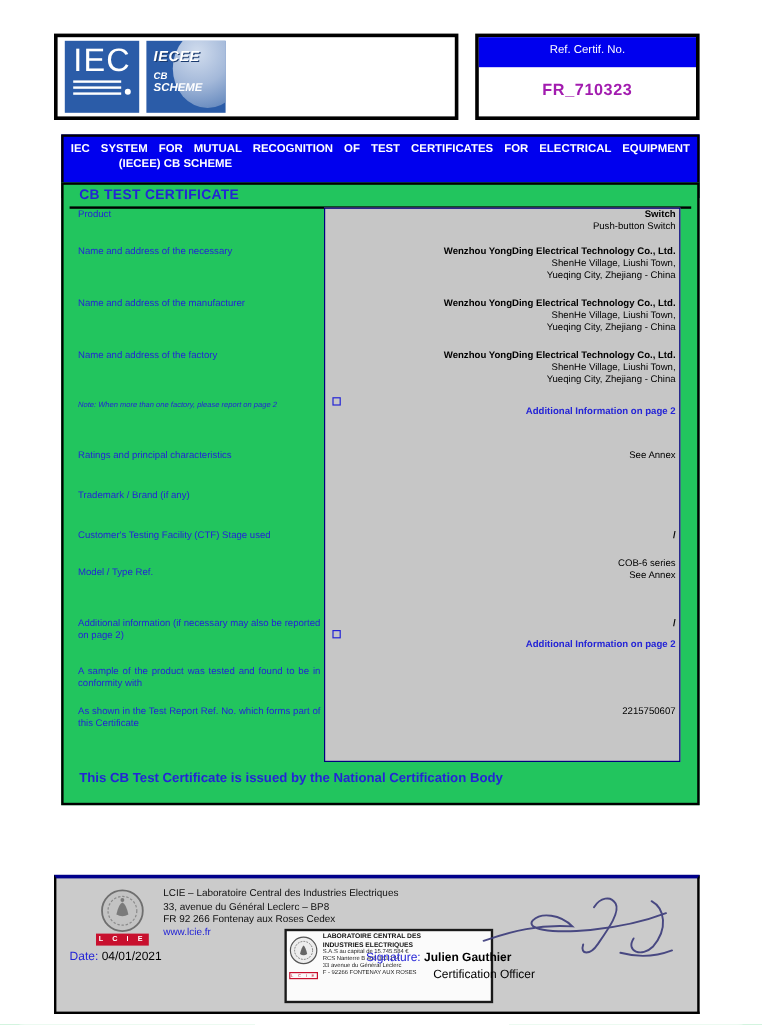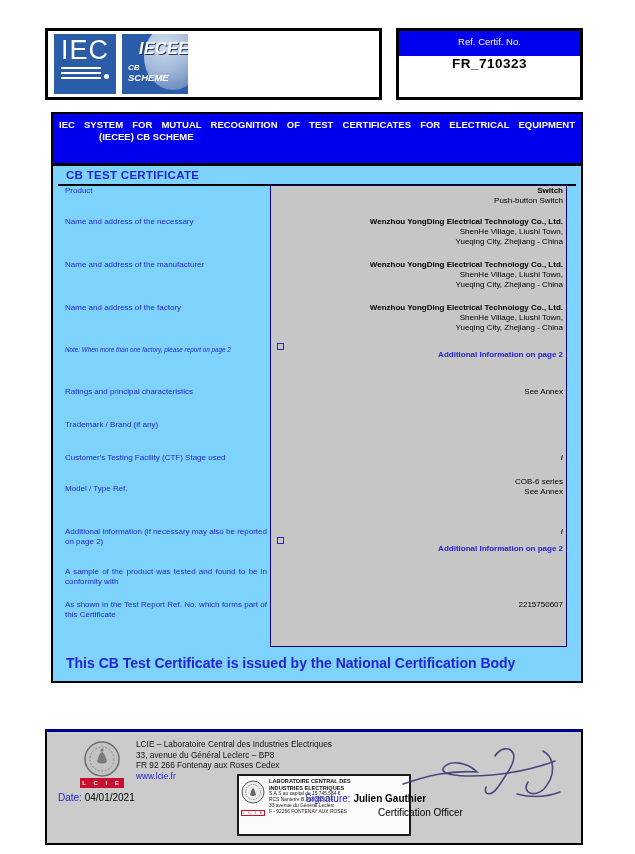--- a/index.html
+++ b/index.html
@@ -14,56 +14,56 @@
   .iec-badge .iec-txt { font-size:27px; font-weight:400; letter-spacing:1px; line-height:28px; }
   .iec-lines { position:relative; width:40px; margin-top:3px; }
   .iec-lines i { display:block; height:2px; background:#fff; margin-bottom:3px; }
   .iec-dot { position:absolute; right:-8px; bottom:0; width:5px; height:5px; border-radius:50%; background:#fff; }
   .iecee-badge { position:absolute; left:74px; top:3px; width:66px; height:60px;
                  background:#2B5CA8; color:#fff; overflow:hidden; }
   .iecee-sphere { position:absolute; right:-14px; top:-10px; width:58px; height:66px; border-radius:50%;
                   background:radial-gradient(circle at 35% 30%, #eef3fa 0%, #b9c9e2 45%, #7595c4 80%);
                   opacity:.85; }
   .iecee-txt { position:relative; z-index:2; padding:6px 0 0 6px; font-style:italic; font-weight:bold; }
-  .iecee-main { font-size:16px; letter-spacing:.5px; text-shadow:1px 1px 0 #1a3a6e;margin-left:11px; }
+  .iecee-main { font-size:12px; letter-spacing:.5px; text-shadow:1px 1px 0 #1a3a6e; }
   .iecee-cb { font-size:8px; margin-top:5px; }
   .iecee-scheme { font-size:9.5px; }
   .ref-box { position:absolute; left:396px; top:28px; width:187px; height:72px;
              border:3px solid #000; background:#fff; }
   .ref-strip { height:25px; background:#0000EE; color:#fff; text-align:center;
                font-size:9.5px; padding-top:5px; }
-  .ref-num { text-align:center; font-size:13.5px; font-weight:bold; color:#000000;
-             letter-spacing:.5px; }
+  .ref-num { text-align:center; font-size:13.5px; font-weight:bold; color:#a21caf;
+             letter-spacing:.5px; margin-top:11px; }
 
   
   .banner { position:absolute; left:51px; top:112px; width:532px; height:53px;
             border:2px solid #000; background:#0000EE; color:#fff;
             font-weight:bold; font-size:9.5px; padding:5px 6px; line-height:12px; }
   .banner .l1 { display:block; text-align:justify; text-align-last:justify; }
   .banner .l2 { display:block;margin-left:40px; }
 
   
-  .main-box { position:absolute; left:51px; top:164px; width:532px; height:519px;
-              border:2px solid #000; background:#7dd3fc; }
+  .main-box { position:absolute; left:51px; top:152px; width:532px; height:519px;
+              border:2px solid #000; background:#22c55e; }
   .cert-title { position:absolute; left:13px; top:3px; color:#2424D6;
                 font-size:11.5px; font-weight:bold; letter-spacing:.3px; }
   .title-rule { position:absolute; left:5px; top:18px; width:518px; height:2px; background:#000; }
   .gray-panel { position:absolute; left:217px; top:19px; width:297px; height:462px;
                 background:#C6C6C6; border:1px solid #00007D; }
   .lbl { position:absolute; left:12px; width:202px; color:#2424D6; font-size:8px;
          line-height:9.5px; text-align:justify; }
   .note-lbl { position:absolute; left:12px; width:202px; color:#2424D6; font-size:6.3px;
               font-style:italic; }
   .val { position:absolute; left:224px; width:286px; color:#000; font-size:8px; line-height:10px;text-align:right; }
   .val .b { font-weight:bold; }
   .val span { display:block; }
   .cb-line { color:#2424D6; font-weight:bold; display:block; }
   .cbx { display:inline-block; width:7px; height:7px; border:1px solid #2424D6;
          background:#C6C6C6; margin-right:4px; vertical-align:-1px; }
-  .statement { position:absolute; left:13px; top:489px; color:#2424D6; font-size:14px; font-weight:bold; }
+  .statement { position:absolute; left:13px; top:489px; color:#2424D6; font-size:11px; font-weight:bold; }
 
   
   .footer-box { position:absolute; left:45px; top:729px; width:538px; height:116px;
                 background:#CBCBCB; border:2px solid #000; border-top:3px solid #00008B; }
   .lcie-seal { position:absolute; left:36px; top:8px; }
   .lcie-redbox { position:absolute; left:33px; top:46px; width:44px; height:10px; background:#C8102E;
                  color:#fff; font-size:6px; font-weight:bold; text-align:center; line-height:10px;
                  letter-spacing:3px; }
   .org-block { position:absolute; left:89px; top:7px; font-size:8.3px; line-height:10.5px; color:#111; }
   .org-block .site { color:#2424D6; cursor:pointer; }
@@ -75,21 +75,21 @@
   .stamp-left { width:28px; position:relative; }
   .stamp-redbox { position:absolute; left:0px; top:32px; width:24px; height:6px; border:1px solid #C8102E;
                   color:#C8102E; font-size:3.5px; text-align:center; line-height:5px; letter-spacing:1.5px; }
   .stamp-lines { flex:1; }
   .stamp-lines .s-b { font-size:5.6px; font-weight:bold; color:#111; line-height:6.5px; }
   .stamp-lines .s-r { font-size:4.9px; color:#222; line-height:6px; }
   .sig-script { position:absolute; left:350px; top:12px; z-index:5; }
   .sig-line { position:absolute; left:258px; top:61px; font-size:10px; z-index:6; white-space:nowrap; }
   .sig-line .k { color:#2424D6; }
   .sig-line .name { font-weight:bold; color:#000; }
-  .sig-title { position:absolute; left:331px; top:75px; font-size:10px; color:#000; z-index:6; }
+  .sig-title { position:absolute; left:314px; top:75px; font-size:10px; color:#000; z-index:6; }
 </style>
 </head>
 <body>
 
 <div id="page">
 
   <div class="logo-box">
     <div class="iec-badge">
       <div class="iec-txt">IEC</div>
       <div class="iec-lines">

